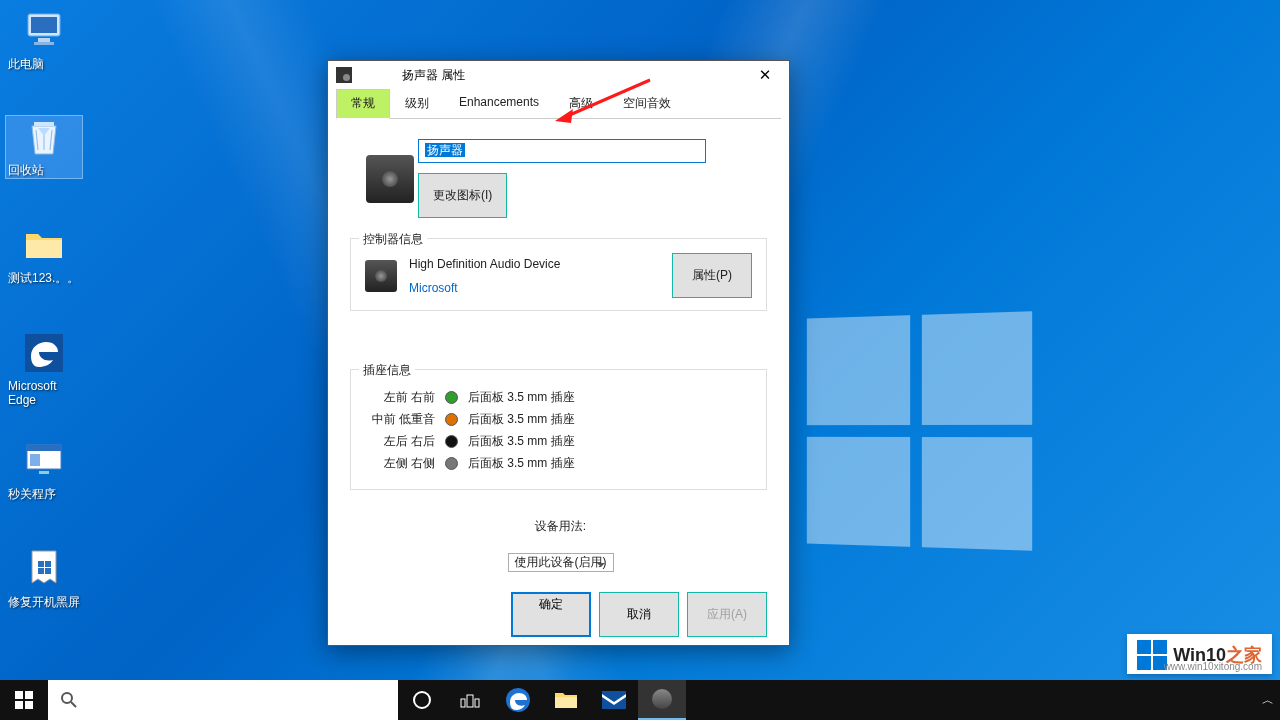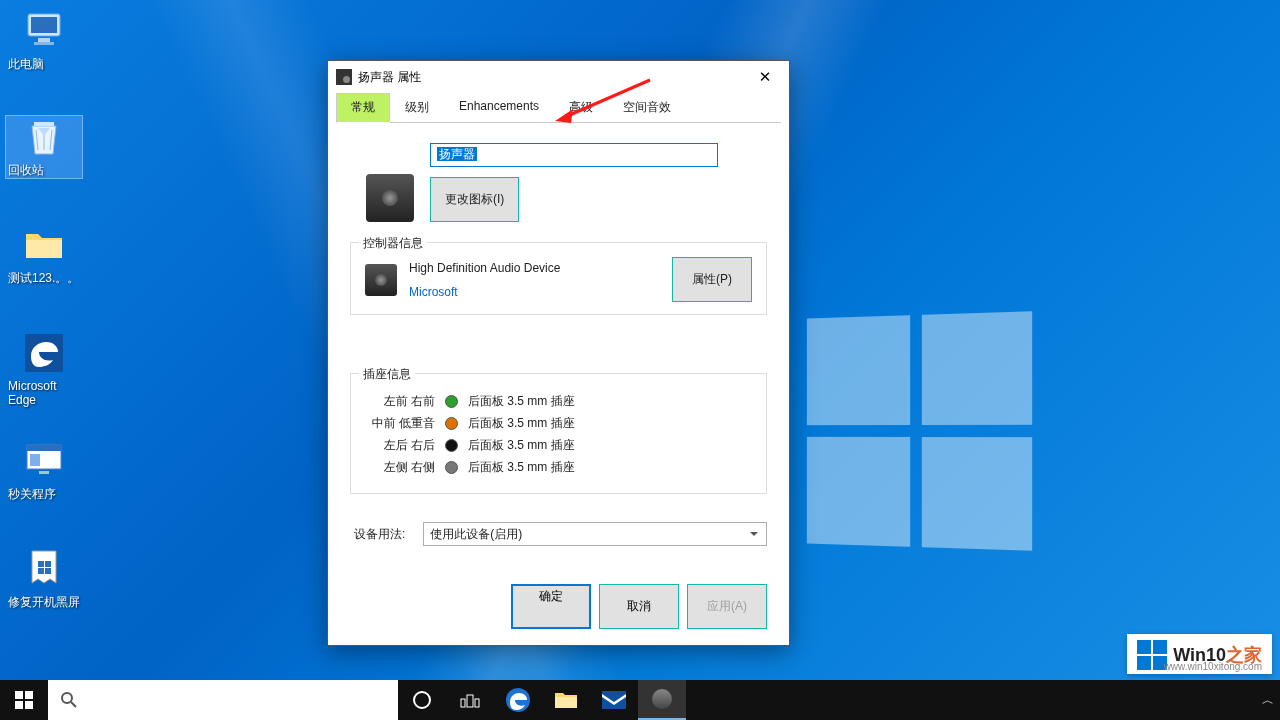--- a/index.html
+++ b/index.html
@@ -20,49 +20,49 @@
 .taskbar { position:absolute; left:0; right:0; bottom:0; height:40px; background:#111; display:flex; align-items:center; color:#fff; }
 .tb-btn { width:48px; height:40px; display:flex; align-items:center; justify-content:center; }
 .search { display:flex; align-items:center; height:40px; width:350px; background:#fff; color:#555; }
 .search svg { margin:0 10px 0 12px; }
 .search input { border:0; outline:0; font-size:14px; flex:1; color:#555; background:transparent; }
 .tb-icons { display:flex; }
 .tb-icons .tb-btn.active { background:#333; border-bottom:2px solid #76b9ed; }
 .tray { margin-left:auto; display:flex; align-items:center; padding-right:6px; gap:8px; }
 
 .dialog { position:absolute; left:327px; top:60px; width:463px; height:586px; background:#fff; border:1px solid #555; box-shadow:0 6px 24px rgba(0,0,0,.4); display:flex; flex-direction:column; }
-.titlebar { height:32px; display:flex; align-items:center; padding:0 4px 0 8px; font-size:12px; }
+.titlebar { height:32px; display:flex; align-items:center; padding:0 4px 0 8px; font-size:12px;gap:44px; }
 .titlebar .ticon { width:16px; height:16px; background:#333; margin-right:6px; position:relative; }
 .titlebar .ticon::after{content:"";position:absolute;right:2px;bottom:2px;width:7px;height:7px;border-radius:50%;background:#888;}
 .titlebar .close { margin-left:auto; width:40px; height:28px; display:flex; align-items:center; justify-content:center; font-size:15px; }
 .tabrow { display:flex; padding:0 8px; position:relative; }
 .tabrow::after{content:"";position:absolute;left:8px;right:8px;bottom:0;height:1px;background:#ccc;}
 .tab { padding:5px 14px 6px; font-size:12px; border:1px solid transparent; position:relative; z-index:1; color:#222; }
 .tab.active { border:1px solid #ccc; border-bottom:1px solid #fff; background:#bef264; }
 .body { flex:1; padding:14px 22px 10px; font-size:12px; color:#222; }
-.row1 { display:flex; gap:16px; align-items:flex-end; padding:6px 0 14px 16px; }
+.row1 { display:flex; gap:4px; align-items:center; padding:6px 0 14px 16px; }
 .spkicon { width:48px; height:48px; background:linear-gradient(#555,#222); border-radius:4px; position:relative; }
 .spkicon::after{content:"";position:absolute;left:16px;top:16px;width:16px;height:16px;border-radius:50%;background:radial-gradient(#999,#333);}
 .nfield { width:288px; height:24px; border:1px solid #0078d7; padding:2px 6px; font-size:12px; }
 .nfield span{ background:#0078d7; color:#fff; padding:0 2px;}
 .btn { background:#e1e1e1; border:1px solid #14b8a6; padding:13px 14px; font-size:12px; cursor:default; min-width:80px; text-align:center;}
 .btn.disabled{ color:#a0a0a0; }
 .btn.primary{ border:2px solid #0078d7; padding:2px 25px;}
 .group { border:1px solid #ddd; margin:6px 0 12px; padding:14px 14px 12px; position:relative; }
 .group .gt { position:absolute; top:-8px; left:8px; background:#fff; padding:0 4px; font-size:12px; color:#222;}
 .ctrlrow { display:flex; align-items:center; gap:12px; }
 .ctrlrow .info { flex:1; }
 .ctrlrow .info .v { color:#0066cc; margin-top:10px; }
 .spksm { width:32px; height:32px; background:linear-gradient(#555,#222); border-radius:3px; position:relative; }
 .spksm::after{content:"";position:absolute;left:10px;top:10px;width:12px;height:12px;border-radius:50%;background:radial-gradient(#999,#333);}
 .jacks { }
 .jackrow { display:flex; align-items:center; gap:10px; margin:5px 0; }
 .jackrow .jl { width:70px; text-align:right; }
 .jdot { width:13px; height:13px; border-radius:50%; border:1px solid #555; }
-.usage { display:flex; align-items:center; gap:18px; margin:28px 0 10px 4px;}
+.usage { display:flex; align-items:center; gap:18px; margin:28px 0 10px 4px;flex-direction:column;}
 .select { flex:1; border:1px solid #adadad; height:24px; display:flex; align-items:center; padding:0 6px; font-size:12px; position:relative; background:#fff;}
 .select::after{content:"";position:absolute;right:8px;top:9px;border:4px solid transparent;border-top-color:#555;}
 .dlgbtns { display:flex; gap:8px; justify-content:flex-end; padding:0 22px 16px;}
 .arrow { position:absolute; left:555px; top:75px; width:100px; height:50px; pointer-events:none; z-index:5;}
 
 .wm { position:absolute; right:8px; bottom:46px; background:#fff; padding:6px 10px 4px; display:flex; align-items:center; gap:6px; box-shadow:0 2px 6px rgba(0,0,0,.25); }
 .wm .wl { display:grid; grid-template-columns:14px 14px; grid-template-rows:14px 14px; gap:2px;}
 .wm .wl div{ background:#0078d7;}
 .wm .t1 { font-size:18px; font-weight:600; color:#222;}
 .wm .t1 b{ color:#d63; font-weight:600;}

